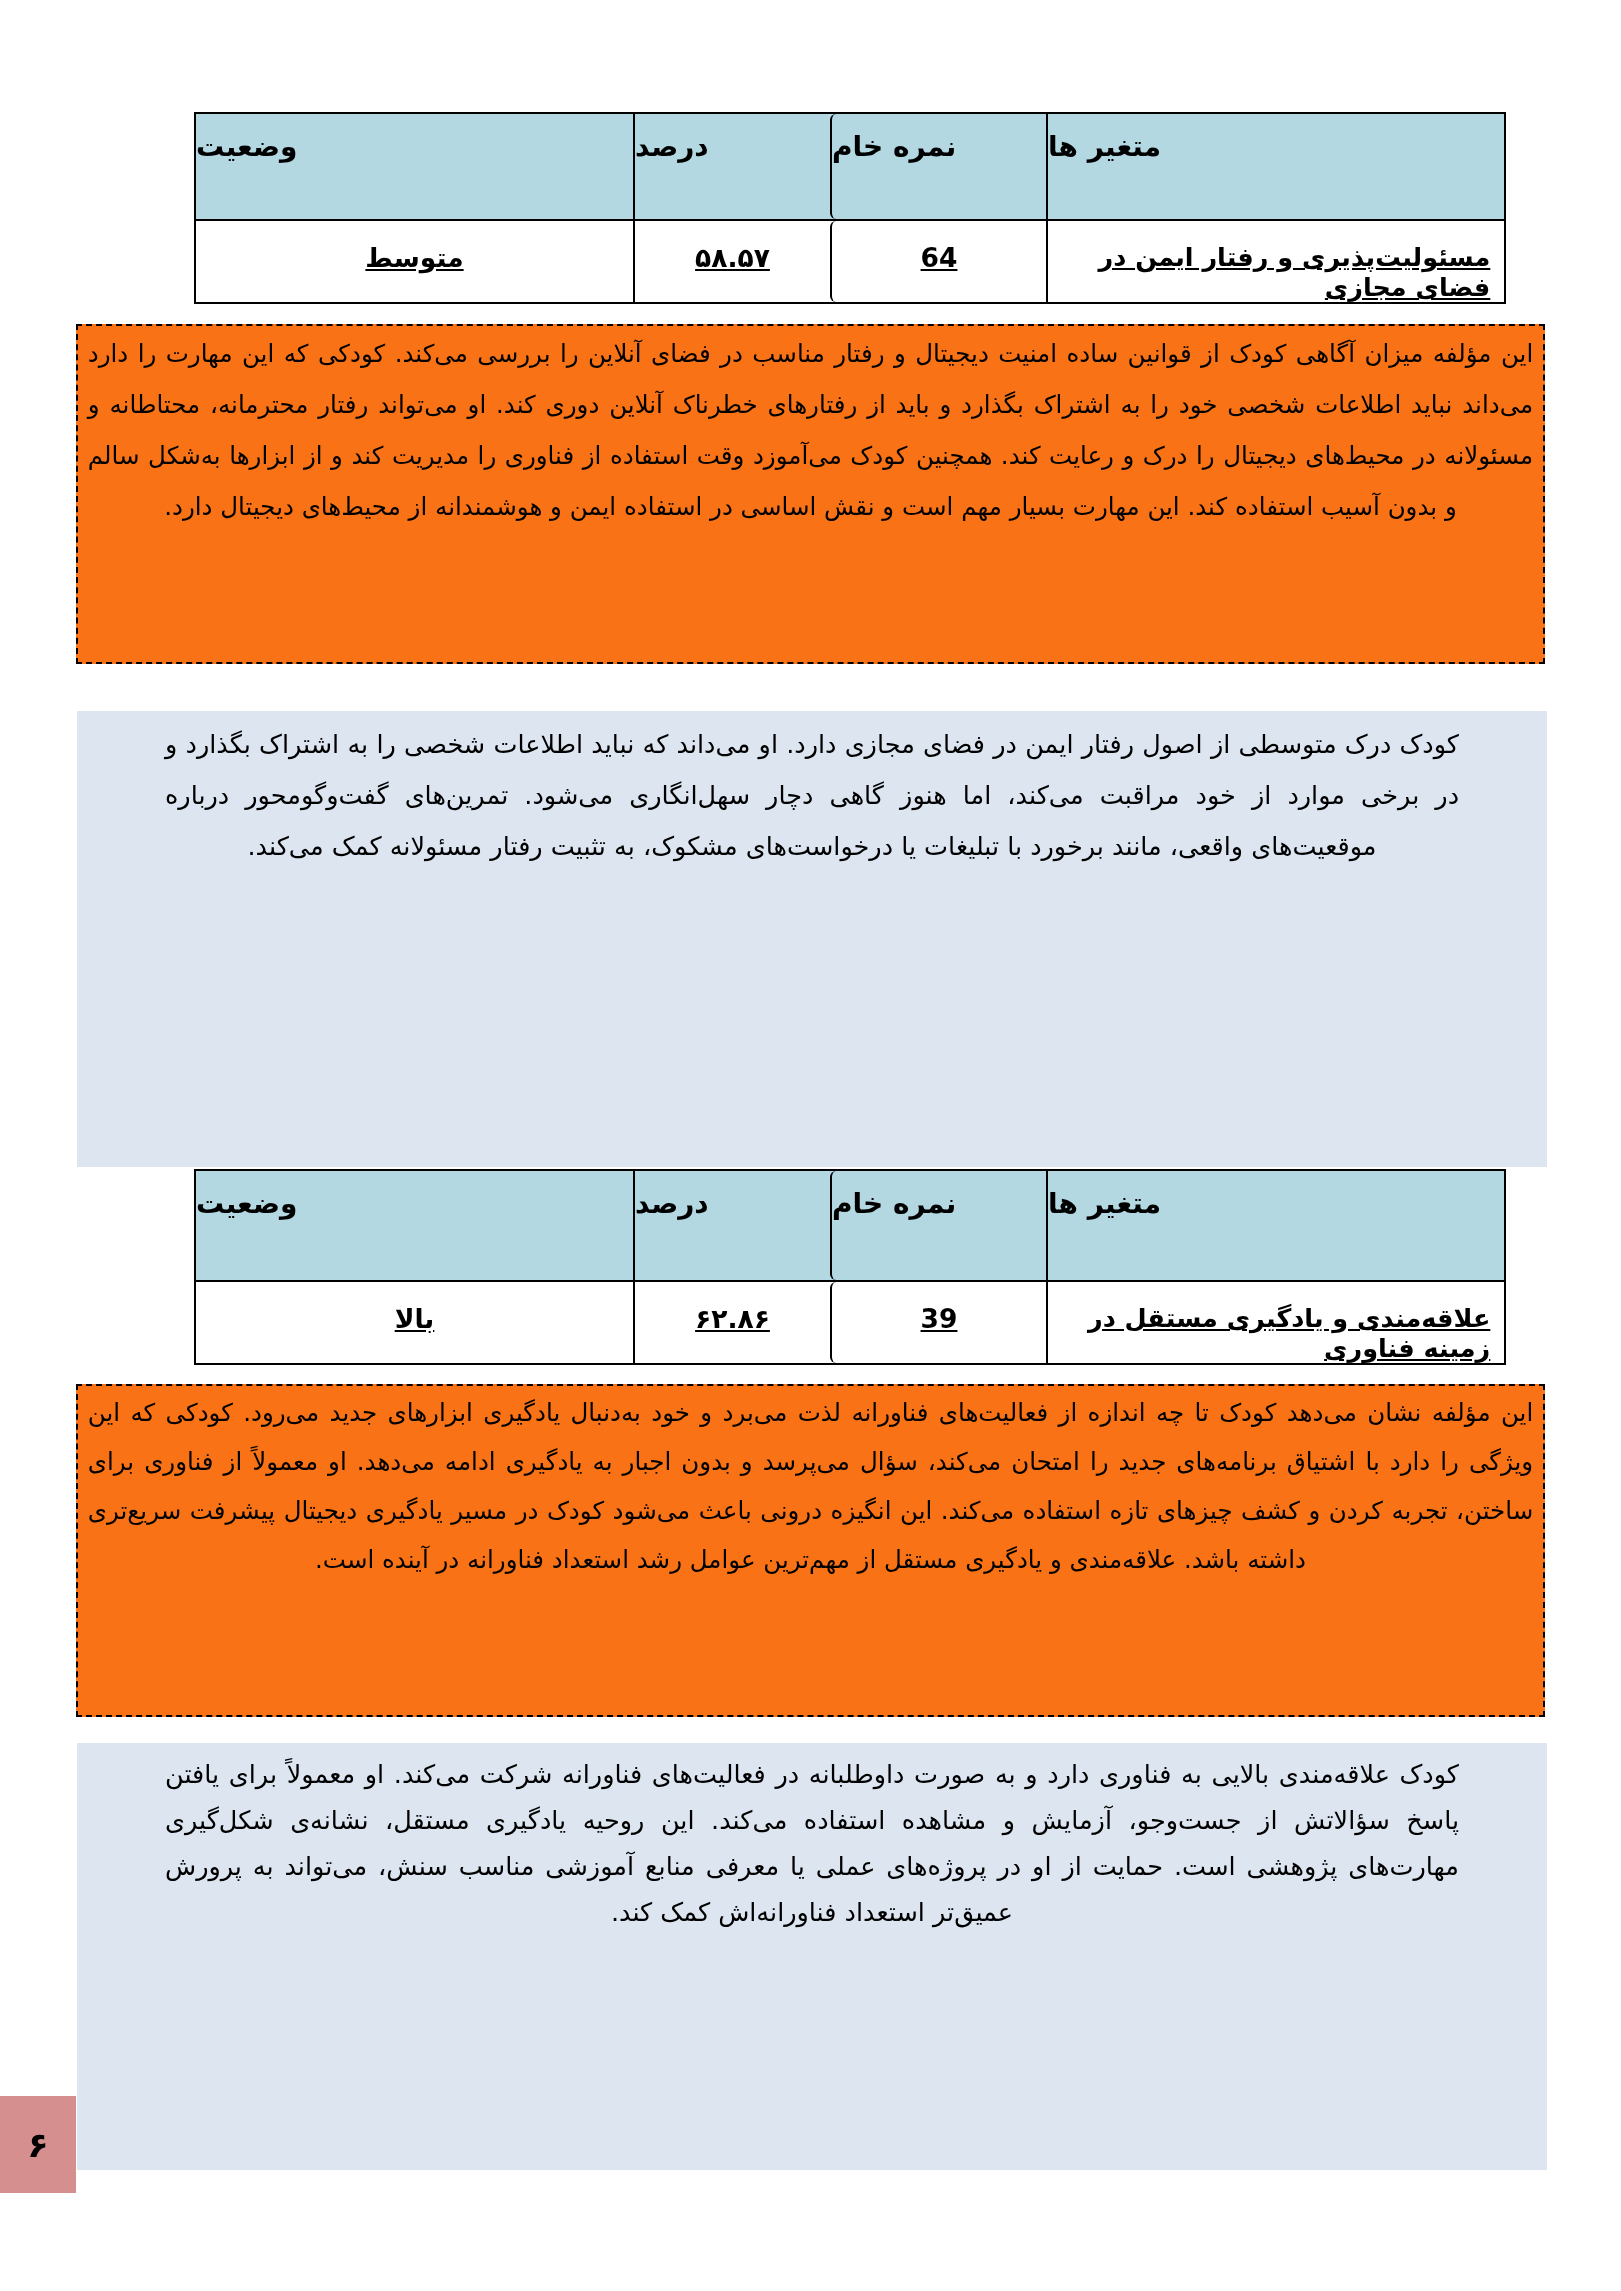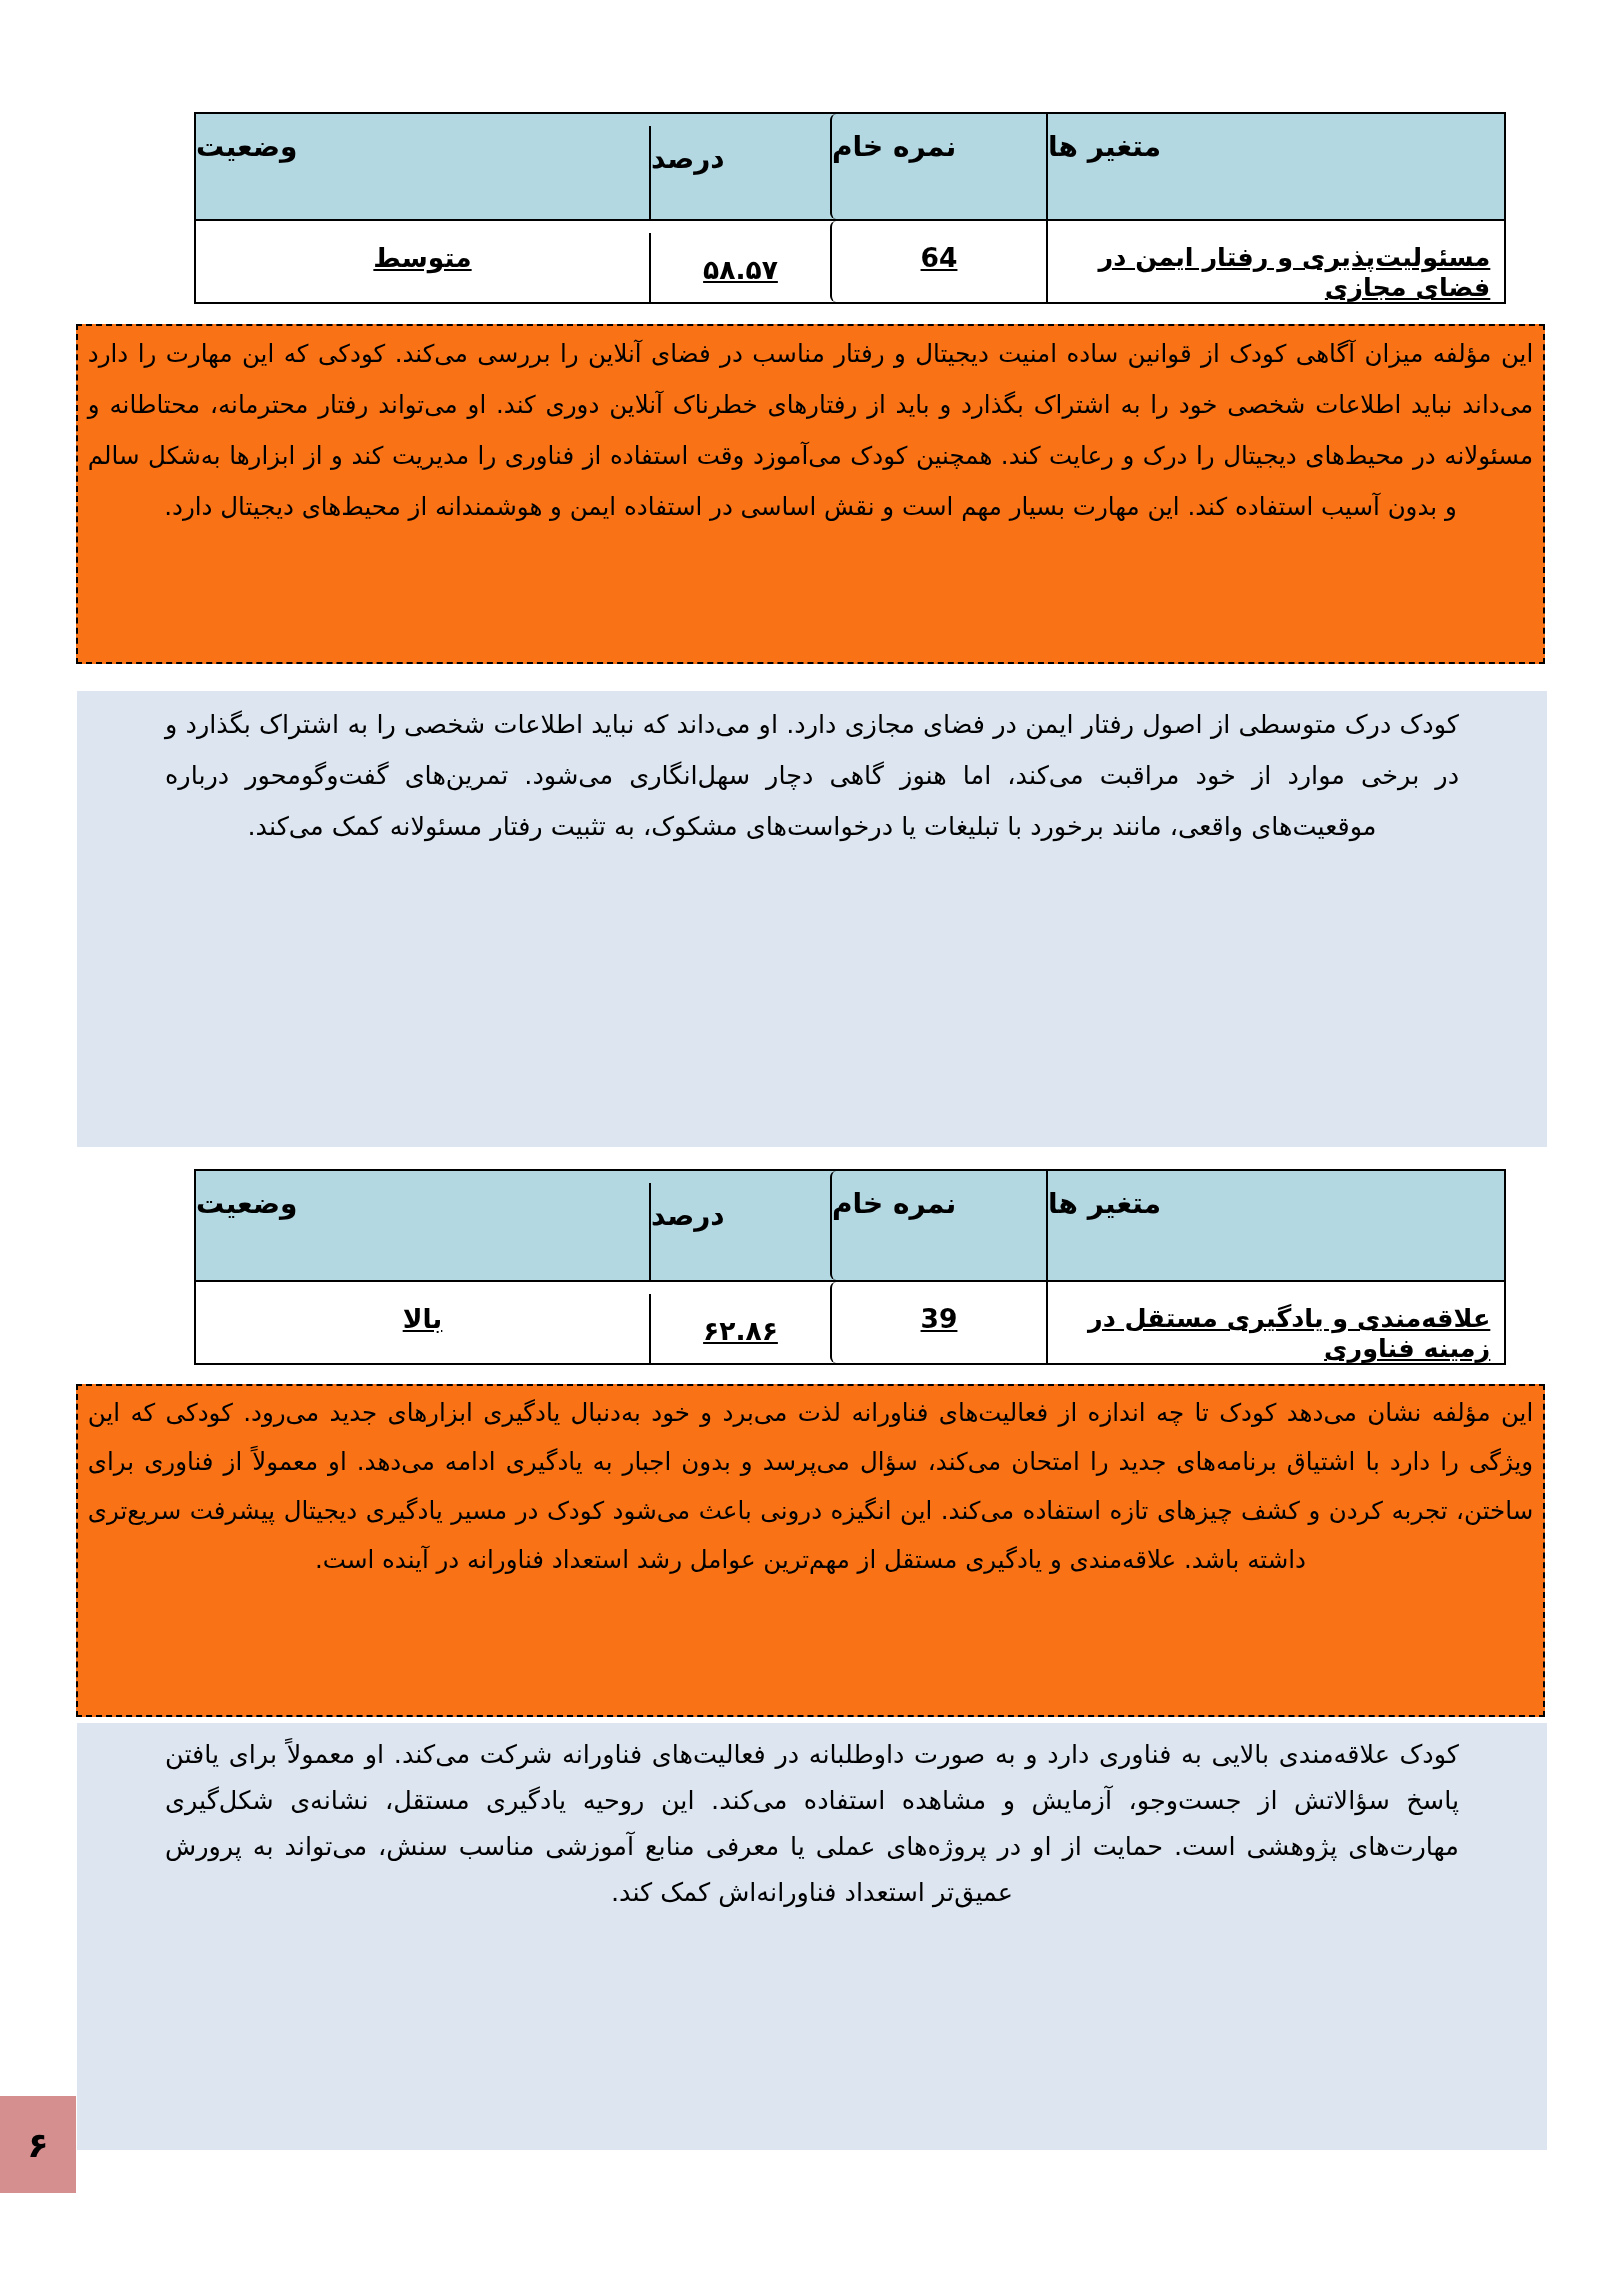--- a/index.html
+++ b/index.html
@@ -27,21 +27,21 @@
     display: flex;
     height: 114px;
     background: #b3d8e2;
     border-bottom: 2.9px solid #000;
   }
   .drow { display: flex; flex: 1; background: #fff; }
   .cell { border-left: 2px solid #000; }
   .cell:last-child { border-left: none; }
   .c-var { width: 458px; }
   .c-raw { width: 216px; border-radius: 6px; }
-  .c-pct { width: 181px; margin-top: 12px; }
+  .c-pct { width: 197px; }
   .c-st  { flex: 1; }
   .hcell {
     font-weight: bold; font-size: 28px;
     text-align: left; padding-top: 15.7px;
   }
   .dcell {
     font-weight: bold; font-size: 26.5px;
     text-align: center; padding-top: 21px; text-decoration: underline;
   }
   .dcell.varname {
@@ -67,20 +67,21 @@
   .dashed-1 p { line-height: 51px; }
   .dashed-2 { top: 1384px; height: 333px; }
   .dashed-2 p { line-height: 49px; }
 
   
   .highlight {
     position: absolute;
     left: 77px; width: 1470px;
     background: #dce5f0;
     direction: rtl;
+    margin-top: 20px;
   }
   .highlight p {
     padding: 7.8px 88px;
     font-size: 25.5px;
     text-align: justify;
     text-align-last: center;
     -moz-text-align-last: center;
   }
   .highlight-1 { top: 691px; height: 456px; }
   .highlight-1 p { line-height: 51px; }

